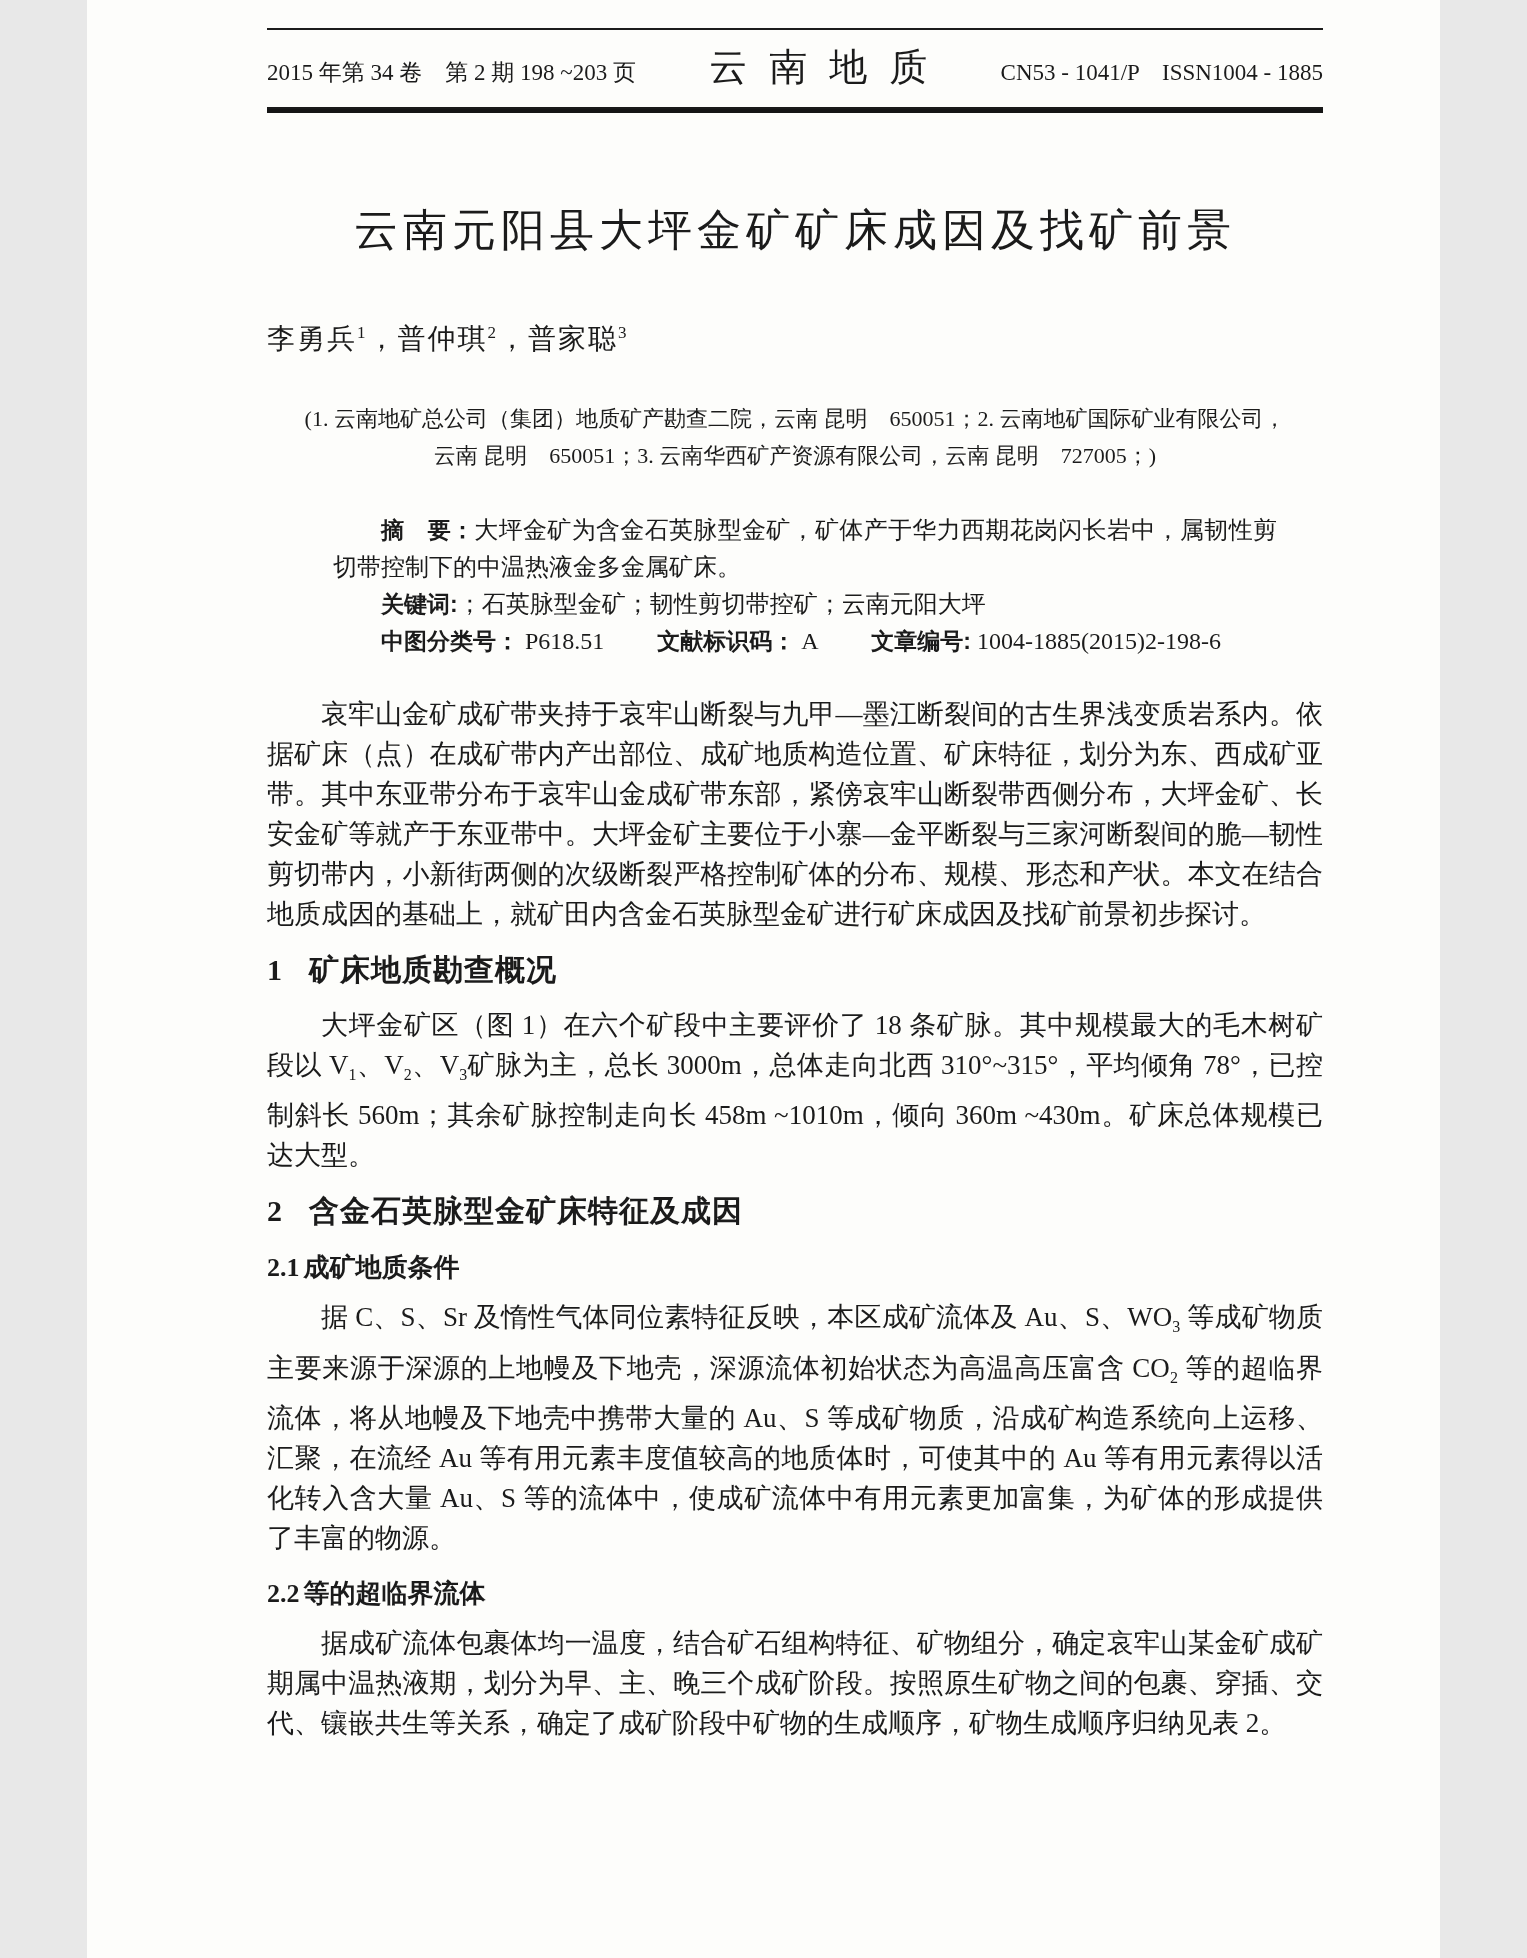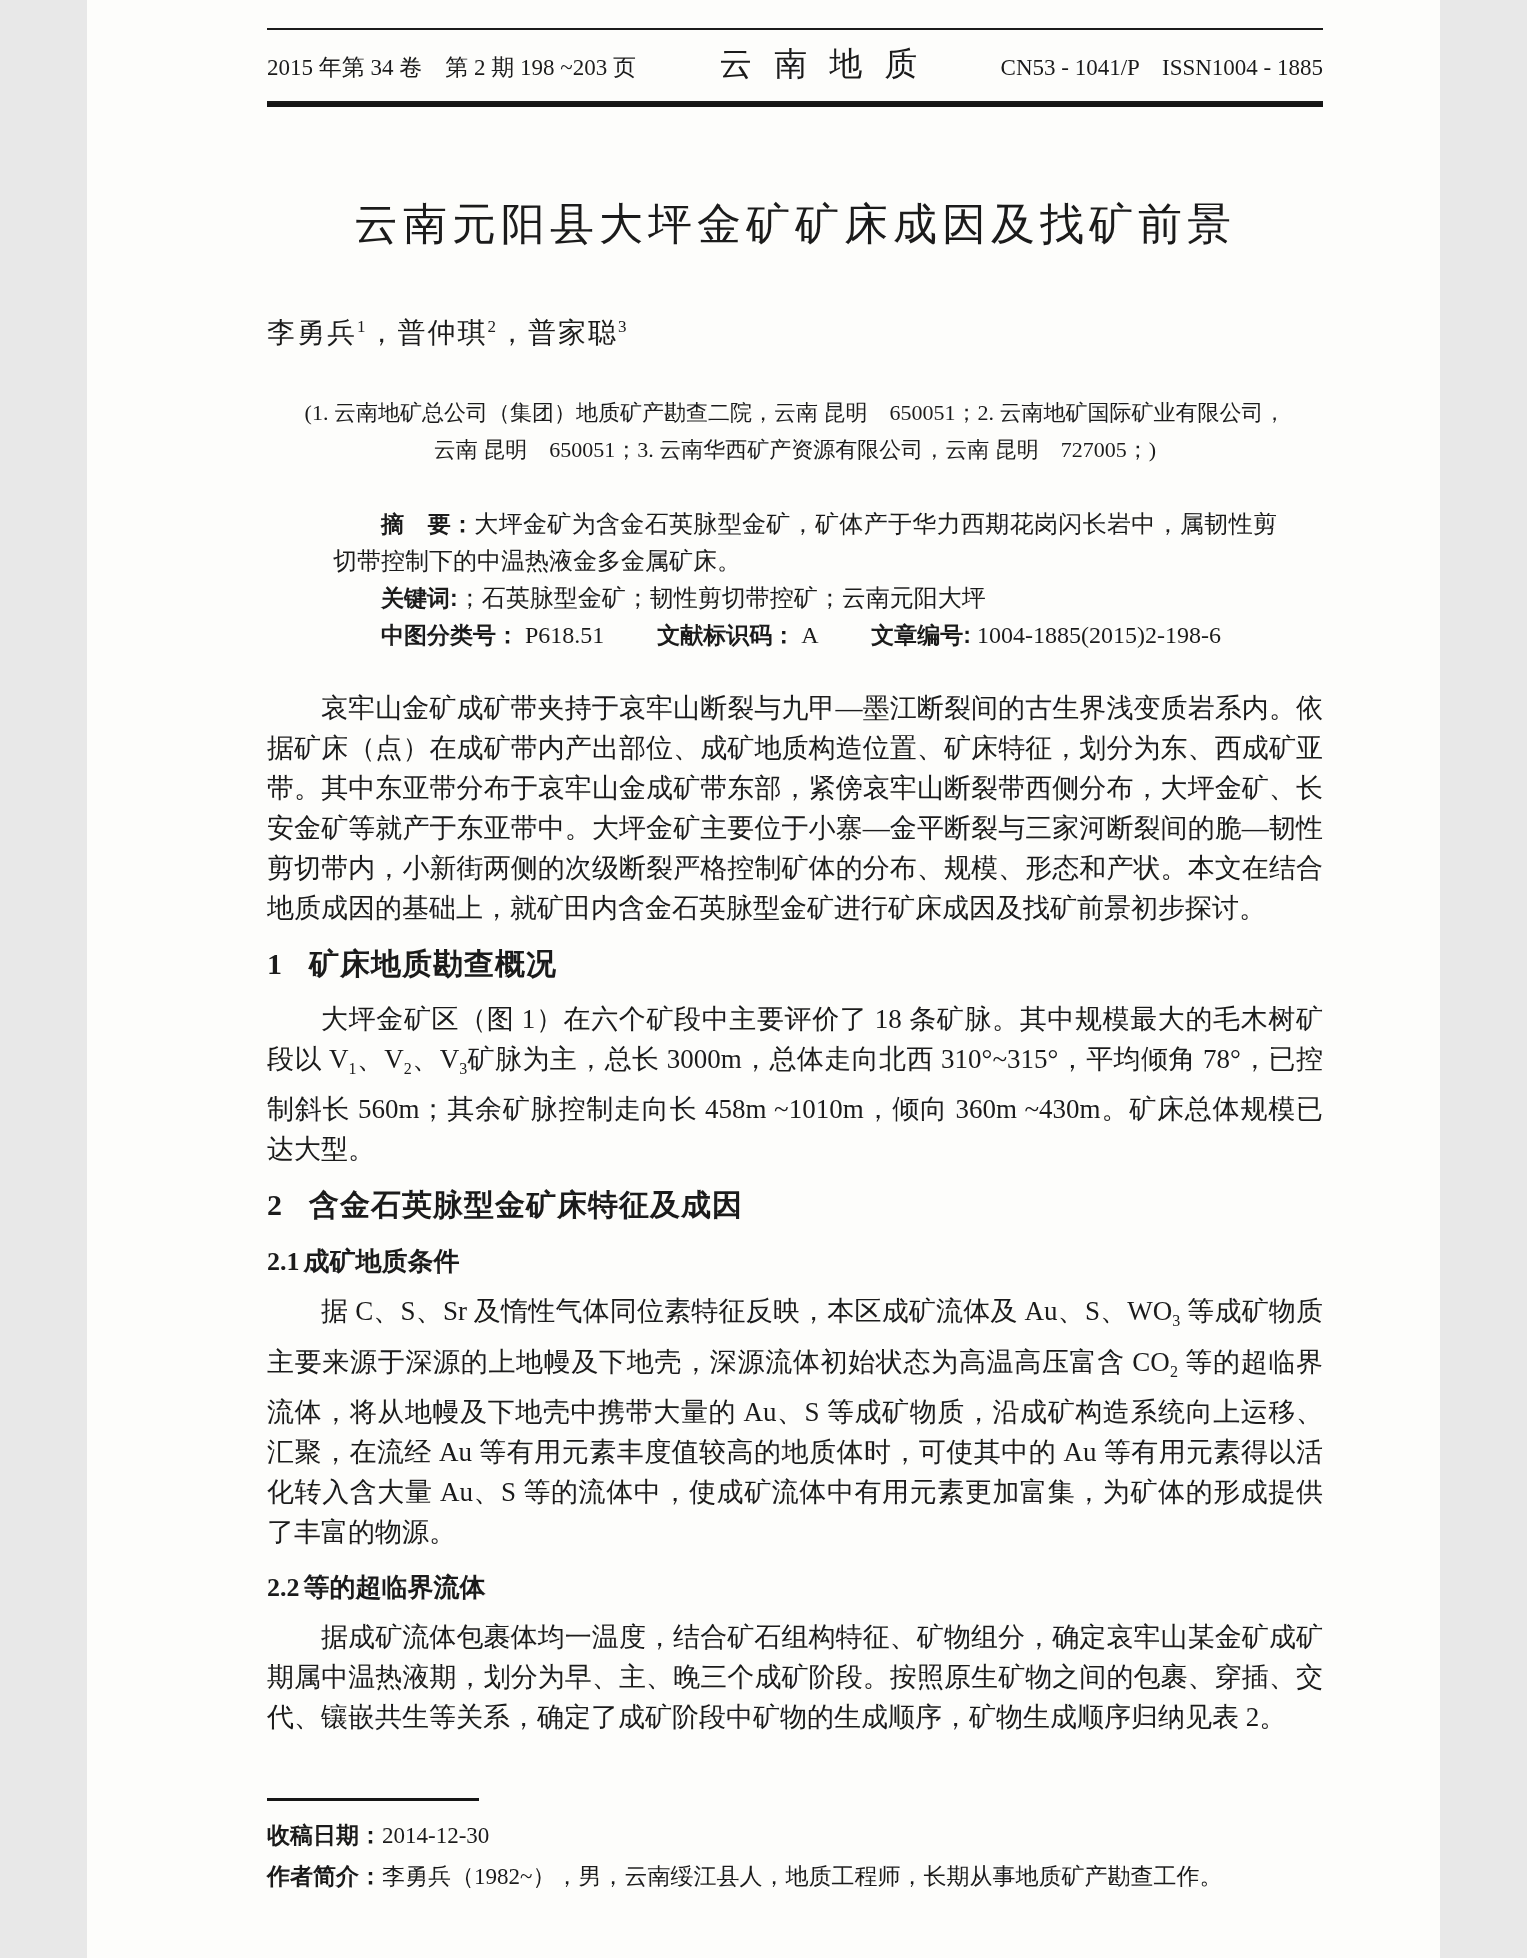--- a/index.html
+++ b/index.html
@@ -19,21 +19,21 @@
   
   .topline { margin-top: 28px; height: 2px; background: #1c1c1c; }
   .header-row {
     margin-top: 12px;
     display: flex;
     align-items: baseline;
     justify-content: space-between;
     font-size: 23px;
   }
   .journal-name {
-    font-size: 33px;
+    font-size: 38px;
     letter-spacing: 22px;
     text-indent: 22px;
     font-weight: 500;
   }
   .double-rule {
     margin-top: 14px;
     height: 6px;
     border-top: 2px solid #1a1a1a;
     border-bottom: 4px solid #151515;
   }
@@ -161,18 +161,13 @@
 
       <p><span>据 C、S、Sr 及惰性气体同位素特征反映，本区成矿流体及 Au、S、WO</span><sub>3</sub><span> 等成矿物质主要来源于深源的上地幔及下地壳，深源流体初始状态为高温高压富含 CO</span><sub>2</sub><span> 等的超临界流体，将从地幔及下地壳中携带大量的 Au、S 等成矿物质，沿成矿构造系统向上运移、汇聚，在流经 Au 等有用元素丰度值较高的地质体时，可使其中的 Au 等有用元素得以活化转入含大量 Au、S 等的流体中，使成矿流体中有用元素更加富集，为矿体的形成提供了丰富的物源。</span></p>
 
       <h3 class="subsec"><span class="secnum">2.2</span><span>等的超临界流体</span></h3>
 
       <p>据成矿流体包裹体均一温度，结合矿石组构特征、矿物组分，确定哀牢山某金矿成矿期属中温热液期，划分为早、主、晚三个成矿阶段。按照原生矿物之间的包裹、穿插、交代、镶嵌共生等关系，确定了成矿阶段中矿物的生成顺序，矿物生成顺序归纳见表 2。</p>
 
     </div>
   </div>
 
-  <div class="footnote">
-    <div class="foot-rule"></div>
-    <div><span class="blabel">收稿日期：</span><span>2014-12-30</span></div>
-    <div><span class="blabel">作者简介：</span><span>李勇兵（1982~），男，云南绥江县人，地质工程师，长期从事地质矿产勘查工作。</span></div>
-  </div>
 </div>
 
 </body></html>

